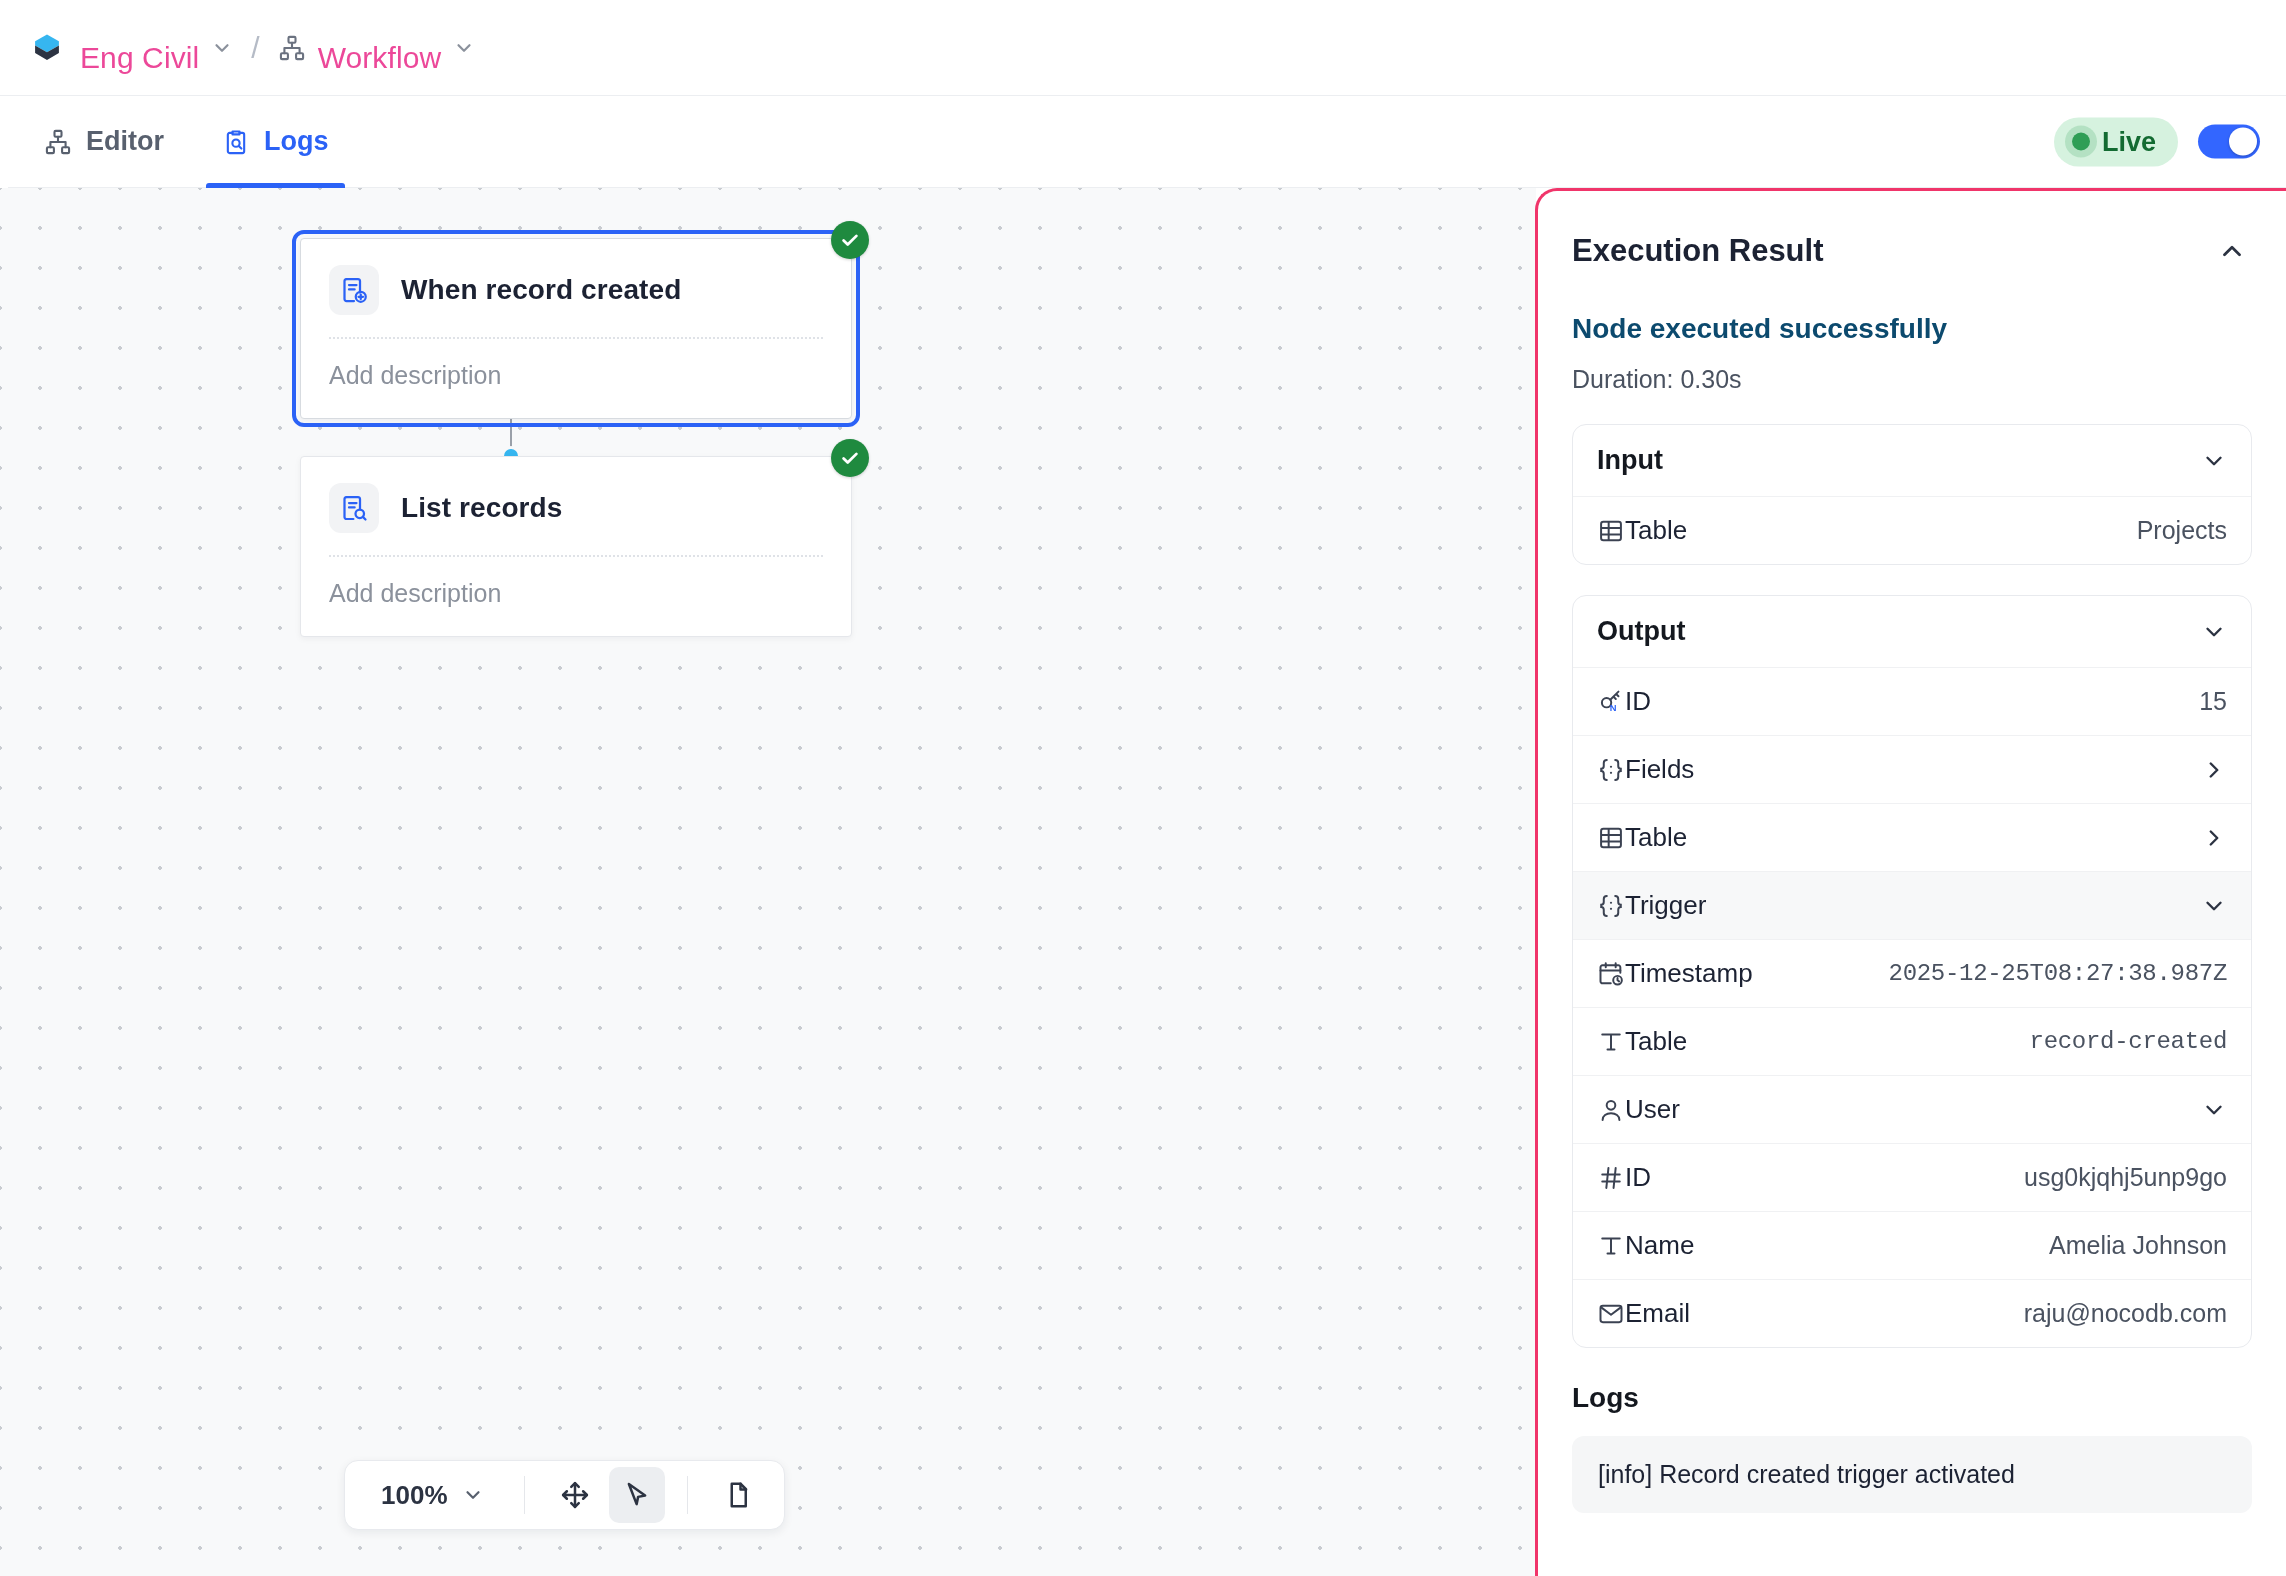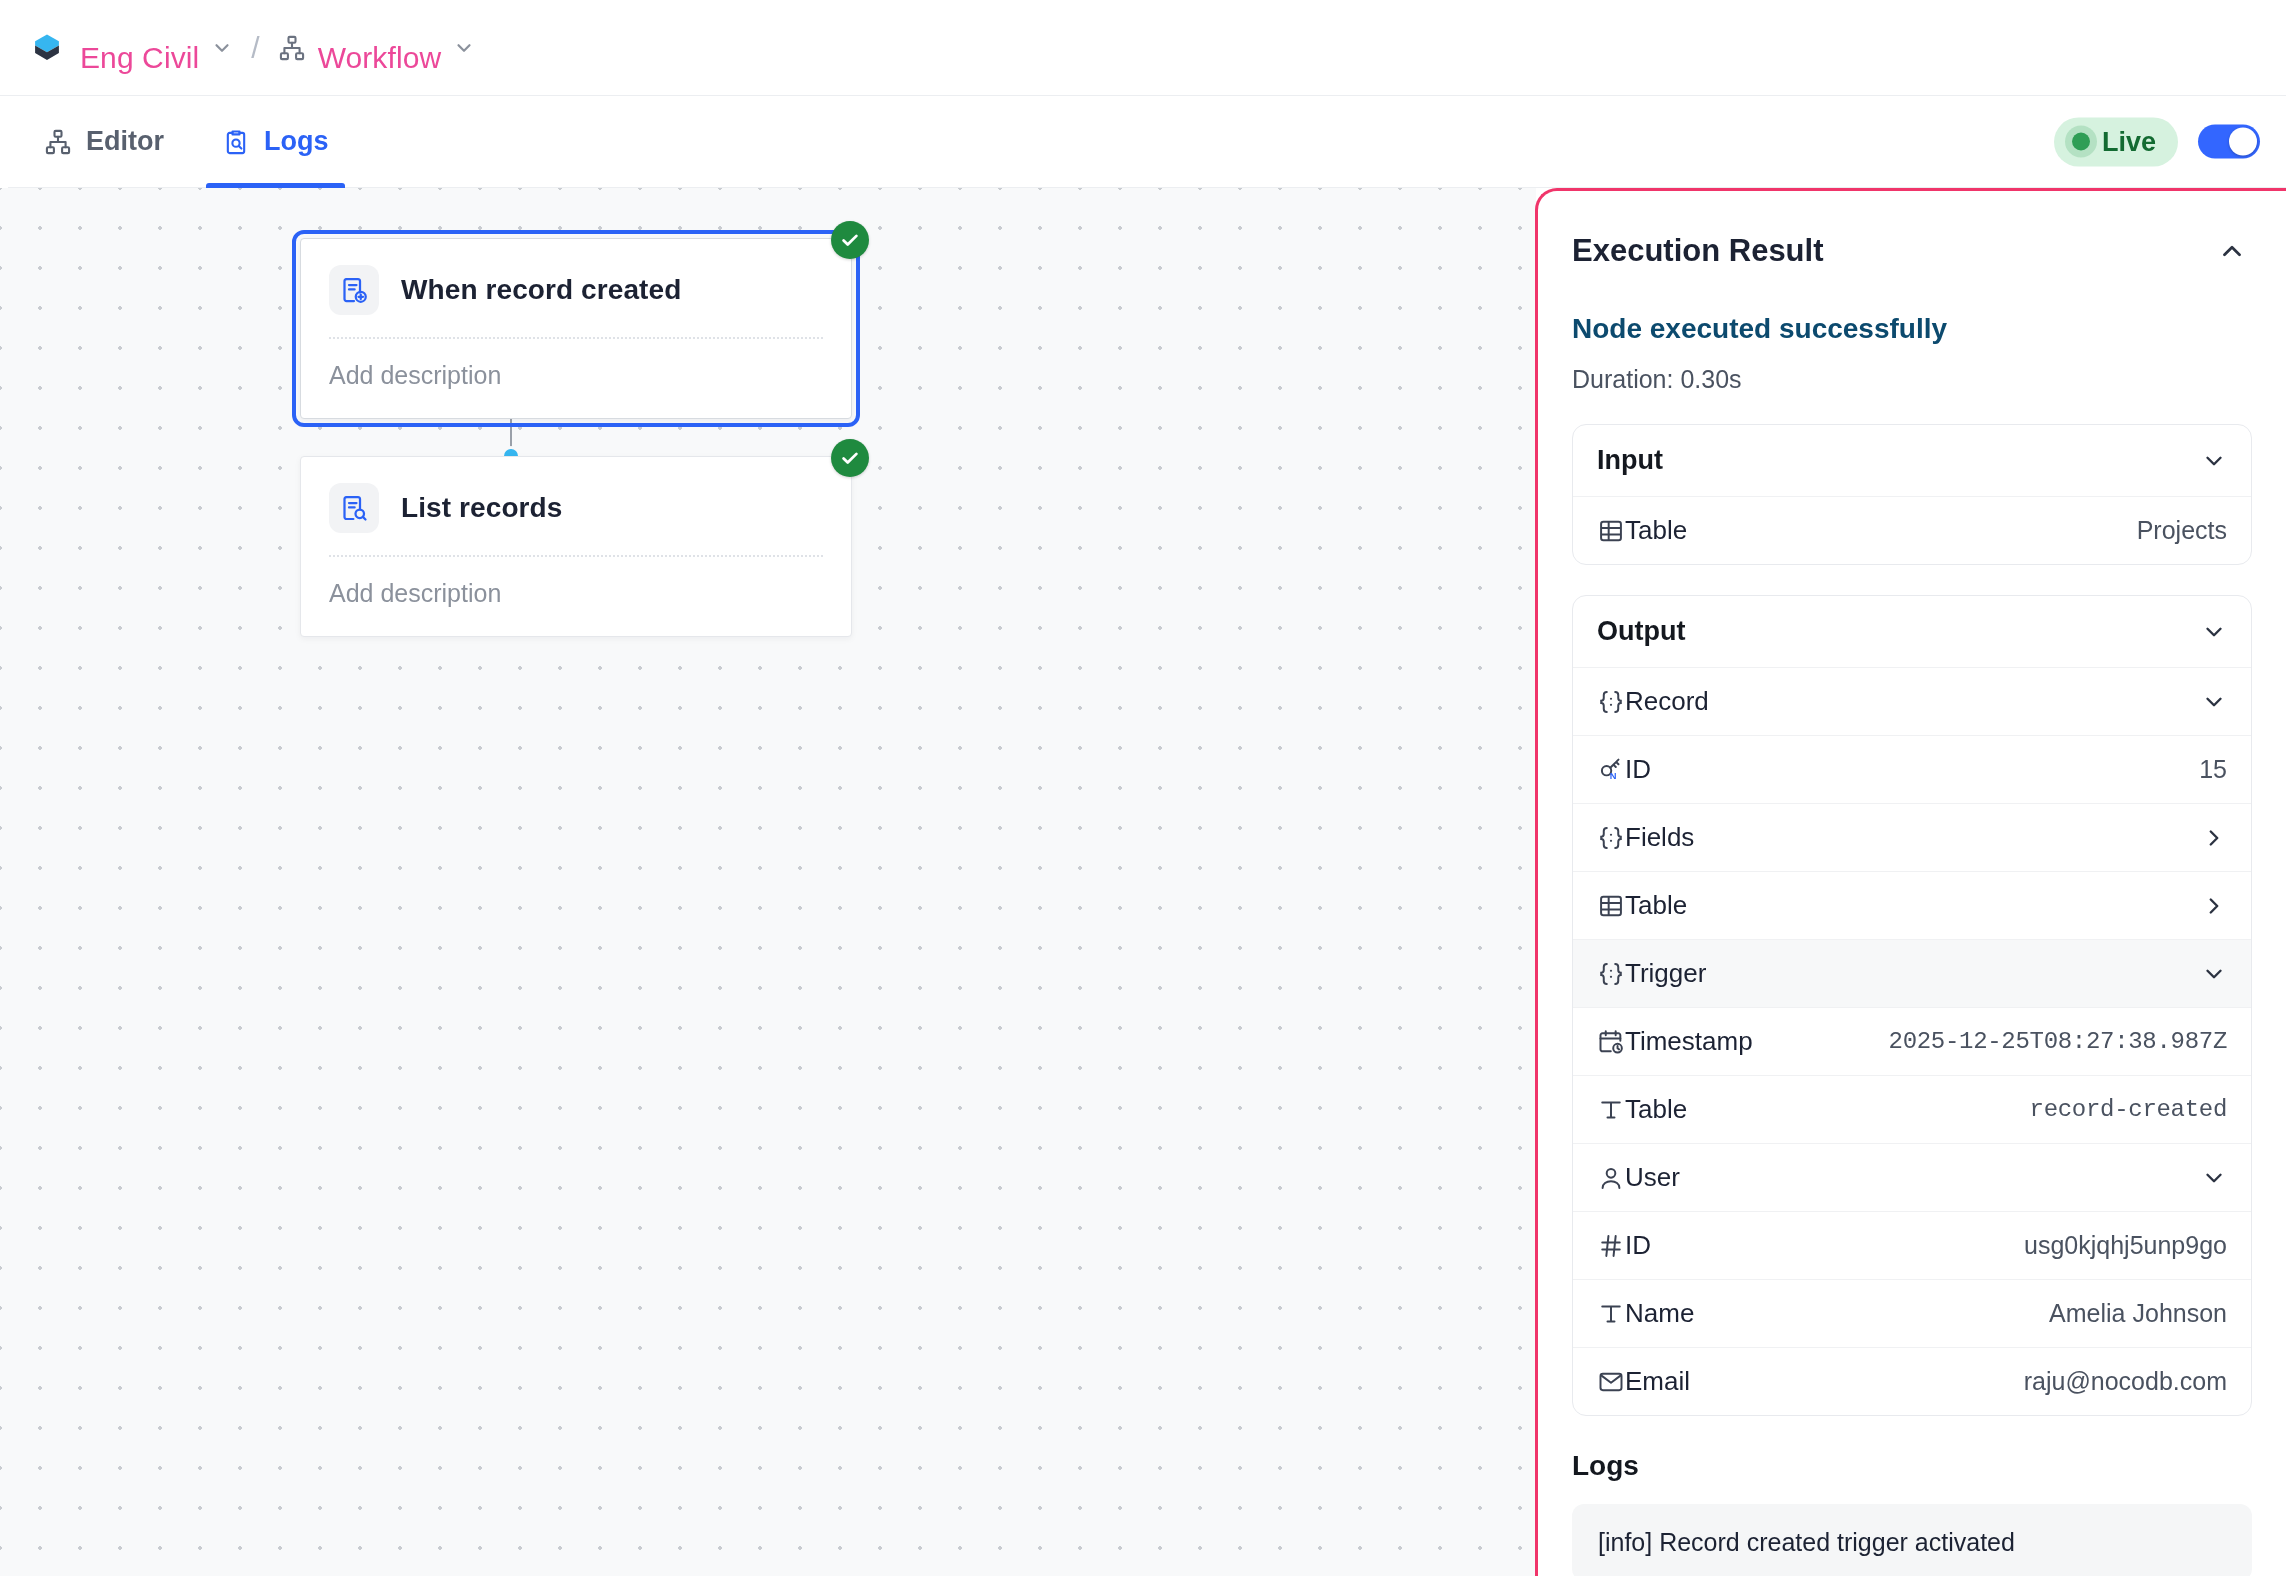--- a/index.html
+++ b/index.html
@@ -276,20 +276,47 @@
       </div>
       <div class="node-div"></div>
       <div class="node-desc">Add description</div>
       <span class="check-badge">
         <svg viewBox="0 0 24 24" fill="none" stroke="#fff" stroke-width="3" stroke-linecap="round" stroke-linejoin="round">
             <path d="M5 12.5l4.5 4.5L19 7.5"></path>
           </svg>
       </span>
     </div>
 
+    <div class="bottombar">
+      <div class="zoom-btn">
+        <span class="zoom-val">100%</span>
+        <svg class="chev-sm" viewBox="0 0 24 24" fill="none" stroke="#58606e" stroke-width="2.4" stroke-linecap="round" stroke-linejoin="round">
+            <path d="M6 9l6 6 6-6"></path>
+          </svg>
+      </div>
+      <span class="tb-div"></span>
+      <div class="tb-btn">
+        <svg viewBox="0 0 24 24" fill="none" stroke="#2c3342" stroke-width="2" stroke-linecap="round" stroke-linejoin="round">
+          <path d="M12 2.5v19M2.5 12h19"></path>
+          <path d="M12 2.5l-3 3M12 2.5l3 3M12 21.5l-3-3M12 21.5l3-3M2.5 12l3-3M2.5 12l3 3M21.5 12l-3-3M21.5 12l-3 3"></path>
+        </svg>
+      </div>
+      <div class="tb-btn active">
+        <svg viewBox="0 0 24 24" fill="none" stroke="#2c3342" stroke-width="2" stroke-linecap="round" stroke-linejoin="round">
+          <path d="M5.5 3.2L18.5 12.4l-5.6 1.1 -1.2 5.8z"></path>
+        </svg>
+      </div>
+      <span class="tb-div"></span>
+      <div class="tb-btn">
+        <svg viewBox="0 0 24 24" fill="none" stroke="#2c3342" stroke-width="2" stroke-linecap="round" stroke-linejoin="round">
+          <path d="M7 3h7l4.2 4.2V21H7z"></path>
+          <path d="M14 3v4.5h4.5"></path>
+        </svg>
+      </div>
+    </div>
   </div>
 
   <div class="panel">
     <div class="panel-inner">
 
       <div class="panel-head">
         <span class="panel-title">Execution Result</span>
         <span class="collapse-btn">
           <svg style="width:30px;height:30px;" viewBox="0 0 24 24" fill="none" stroke="#2c3342" stroke-width="2.2" stroke-linecap="round" stroke-linejoin="round">
               <path d="M6 15l6-6 6 6"></path>
@@ -322,36 +349,20 @@
       </div>
 
       <div class="card">
         <div class="card-head">
           <span class="t">Output</span>
           <svg class="row-chev" viewBox="0 0 24 24" fill="none" stroke="#2c3342" stroke-width="2.2" stroke-linecap="round" stroke-linejoin="round">
               <path d="M6 9l6 6 6-6"></path>
             </svg>
         </div>
 
-        <div class="row">
-          <span class="row-l">
-            <span class="ico">
-              <svg viewBox="0 0 24 24" fill="none" stroke="#3b4252" stroke-width="1.7" stroke-linecap="round">
-                  <path d="M8.4 3.5c-1.8 0-2.6.8-2.6 2.6v2.5c0 1.6-.7 2.4-2.2 2.4v1.8c1.5 0 2.2.8 2.2 2.4v2.7c0 1.8.8 2.6 2.6 2.6"></path>
-                  <path d="M15.6 3.5c1.8 0 2.6.8 2.6 2.6v2.5c0 1.6.7 2.4 2.2 2.4v1.8c-1.5 0-2.2.8-2.2 2.4v2.7c0 1.8-.8 2.6-2.6 2.6"></path>
-                  <circle cx="12" cy="9.2" r=".95" fill="#3b4252" stroke="none"></circle>
-                  <circle cx="12" cy="14.4" r=".95" fill="#3b4252" stroke="none"></circle>
-                </svg>
-            </span>
-            <span class="row-lbl">Record</span>
-          </span>
-          <svg class="row-chev" viewBox="0 0 24 24" fill="none" stroke="#2c3342" stroke-width="2.2" stroke-linecap="round" stroke-linejoin="round">
-              <path d="M6 9l6 6 6-6"></path>
-            </svg>
-        </div>
 
         <div class="row ind1">
           <span class="row-l">
             <span class="ico">
               <svg viewBox="0 0 24 24" fill="none" stroke="#3b4252" stroke-width="1.7" stroke-linecap="round" stroke-linejoin="round">
                 <circle cx="8.2" cy="12.6" r="4"></circle>
                   <path d="M11.4 10.1l7-7M16.4 5.1l2 2M14.1 7.4l2 2"></path>
                 <text x="11" y="20" font-size="8" font-family="Liberation Sans, sans-serif" font-weight="700" fill="#2b62f6" stroke="none">N</text>
               </svg>
             </span>

